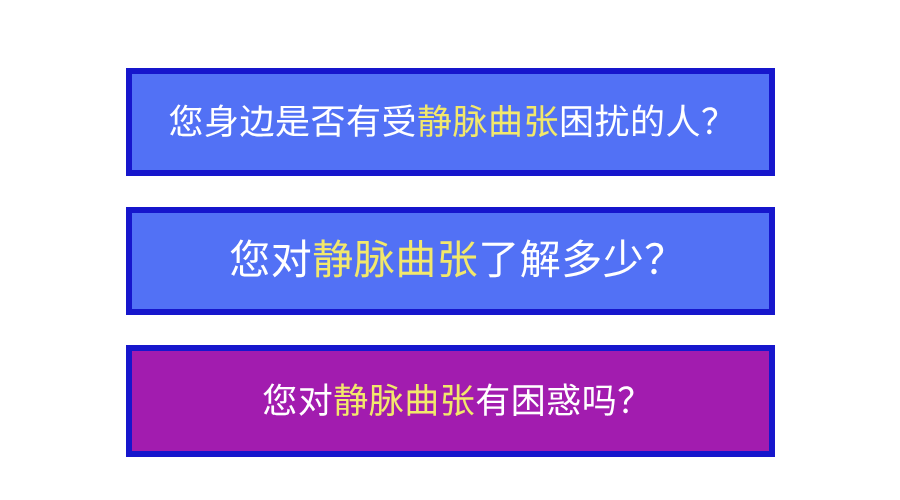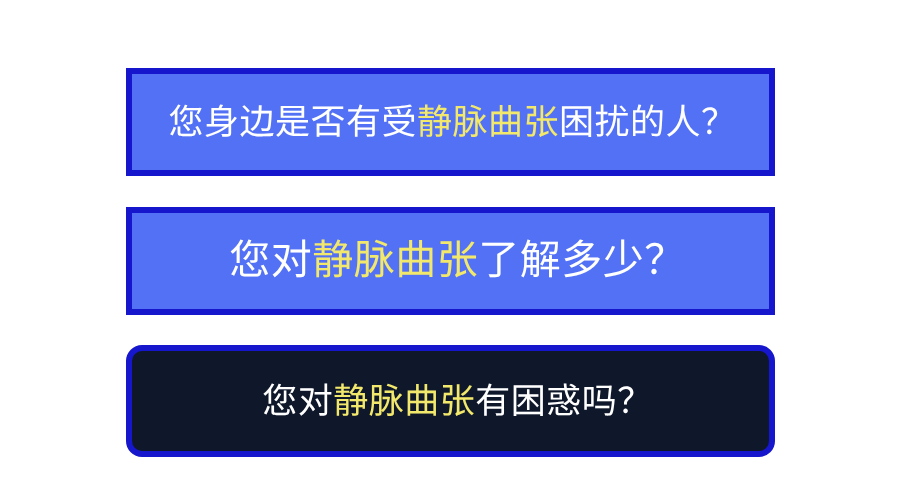--- a/index.html
+++ b/index.html
@@ -71,17 +71,17 @@
 <div class="stage">
 
   <div class="banner banner-1" style="background: rgb(82, 113, 245); border-color: rgb(22, 22, 204);">
     <span class="banner-text"><span class="seg-plain" style="color: rgb(255, 255, 255);">您身边是否有受</span><span class="seg-highlight" style="color: rgb(242, 232, 107);">静脉曲张</span><span class="seg-plain" style="color: rgb(255, 255, 255);">困扰的人？</span></span>
   </div>
 
   <div class="banner banner-2" style="background: rgb(82, 113, 245); border-color: rgb(22, 22, 204);">
     <span class="banner-text"><span class="seg-plain" style="color: rgb(255, 255, 255);">您对</span><span class="seg-highlight" style="color: rgb(242, 232, 107);">静脉曲张</span><span class="seg-plain" style="color: rgb(255, 255, 255);">了解多少？</span></span>
   </div>
 
-  <div class="banner banner-3" style="background: #0f172a; border-color: rgb(22, 22, 204); border-radius: 16px;">
+  <div class="banner banner-3" style="background: #a21caf; border-color: rgb(22, 22, 204);">
     <span class="banner-text"><span class="seg-plain" style="color: rgb(255, 255, 255);">您对</span><span class="seg-highlight" style="color: rgb(242, 232, 107);">静脉曲张</span><span class="seg-plain" style="color: rgb(255, 255, 255);">有困惑吗？</span></span>
   </div>
 
 </div>
 
 </body></html>

